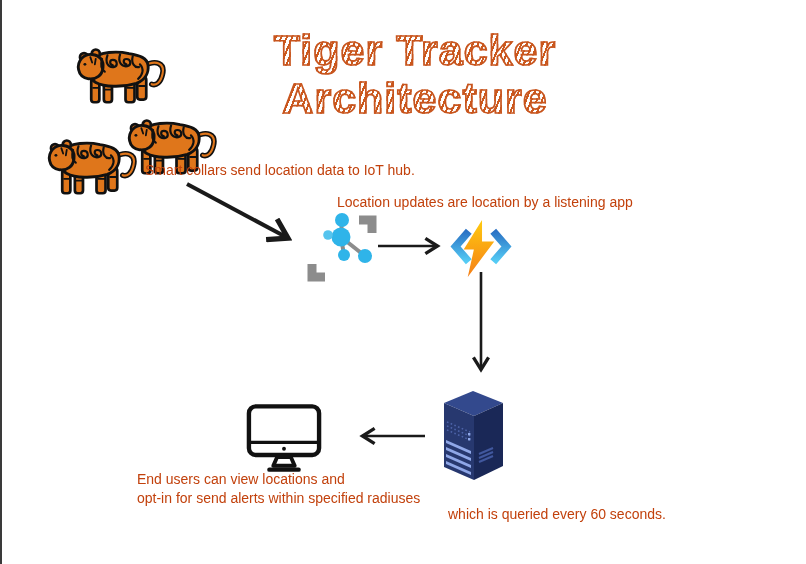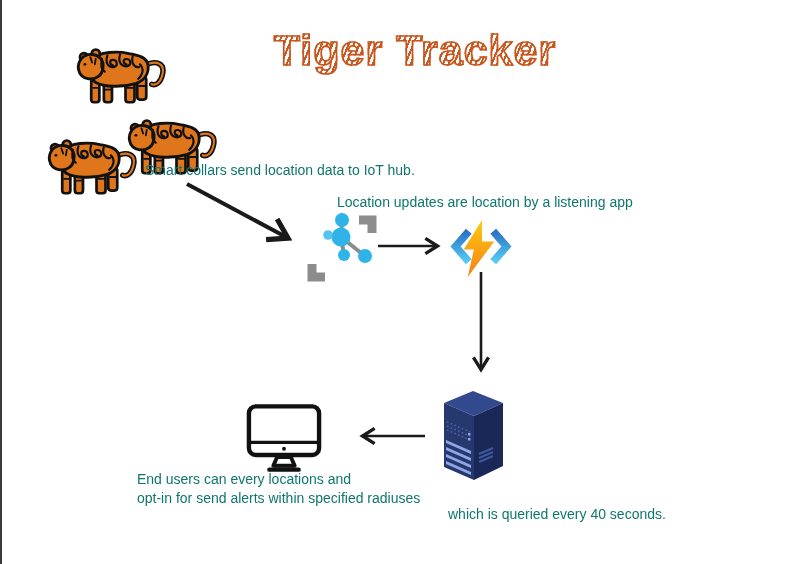--- a/index.html
+++ b/index.html
@@ -15,32 +15,32 @@
   }
   .title-text{color:#cc5a1e;}
   @supports ((-webkit-background-clip:text) or (background-clip:text)){
     .title-text{
       background-image:repeating-linear-gradient(112deg,#cc5a1e 0 2px,#ffffff 2px 5px);
       -webkit-background-clip:text;background-clip:text;color:transparent;
       -webkit-text-stroke:1.7px #c8551e;
     }
   }
   .caption{
-    position:absolute;color:#0f766e;font-size:14px;line-height:19px;white-space:nowrap;
+    position:absolute;color:#c2410c;font-size:14px;line-height:19px;white-space:nowrap;
   }
   .icon{position:absolute;}
   .arrows{position:absolute;left:0;top:0;width:806px;height:564px;pointer-events:none;}
 </style>
 </head>
 <body>
 
 <div class="canvas">
   <div class="left-edge"></div>
 
-  <h1 class="title"><span class="title-text">Tiger Tracker</span><br></h1>
+  <h1 class="title"><span class="title-text">Tiger Tracker</span><br><span class="title-text">Architecture</span></h1>
 
   <svg width="0" height="0" style="position:absolute">
     <defs>
       <g id="tigershape">
         <path d="M74,22 C88,14 98,19 95,31 C93,40 88,44 83,42" fill="none" stroke="#111" stroke-width="6" stroke-linecap="round"></path>
         <path d="M74,22 C88,14 98,19 95,31 C93,40 88,44 83,42" fill="none" stroke="#df761b" stroke-width="2.4" stroke-linecap="round"></path>
         <rect x="16" y="36" width="9" height="26" rx="3" fill="#df761b" stroke="#111" stroke-width="3"></rect>
         <rect x="30" y="38" width="9" height="24" rx="3" fill="#df761b" stroke="#111" stroke-width="3"></rect>
         <rect x="54" y="36" width="10" height="26" rx="3" fill="#df761b" stroke="#111" stroke-width="3"></rect>
         <rect x="67" y="34" width="10" height="25" rx="3" fill="#df761b" stroke="#111" stroke-width="3"></rect>
@@ -65,22 +65,22 @@
     </svg>
   <svg class="icon" style="left:126px;top:116px" width="92" height="64" viewBox="-2 0 102 68">
       <use href="#tigershape"></use>
     </svg>
   <svg class="icon" style="left:46px;top:136px" width="92" height="64" viewBox="-2 0 102 68">
       <use href="#tigershape"></use>
     </svg>
 
   <div class="caption" style="left:145px;top:161px">Smart collars send location data to IoT hub.</div>
   <div class="caption" style="left:337px;top:193px">Location updates are location by a listening app</div>
-  <div class="caption" style="left:448px;top:486px"><br><span>which is queried every 40 seconds.</span></div>
-  <div class="caption" style="left:137px;top:470px"><span>End users can every locations and</span><br><span>opt-in for send alerts within specified radiuses</span></div>
+  <div class="caption" style="left:448px;top:486px"><br><span>which is queried every 60 seconds.</span></div>
+  <div class="caption" style="left:137px;top:470px"><span>End users can view locations and</span><br><span>opt-in for send alerts within specified radiuses</span></div>
 
   <svg class="icon" style="left:303px;top:212px" width="78" height="74" viewBox="0 0 78 74">
     <path d="M56,8 H69 V21" fill="none" stroke="#8c8c8c" stroke-width="9"></path>
     <path d="M9,52 V65 H22" fill="none" stroke="#8c8c8c" stroke-width="9"></path>
     <g stroke="#8c8c8c" stroke-width="4">
       <line x1="38" y1="25" x2="39" y2="8"></line>
       <line x1="38" y1="25" x2="25" y2="23"></line>
       <line x1="38" y1="25" x2="41" y2="43"></line>
       <line x1="38" y1="25" x2="62" y2="44"></line>
     </g>

